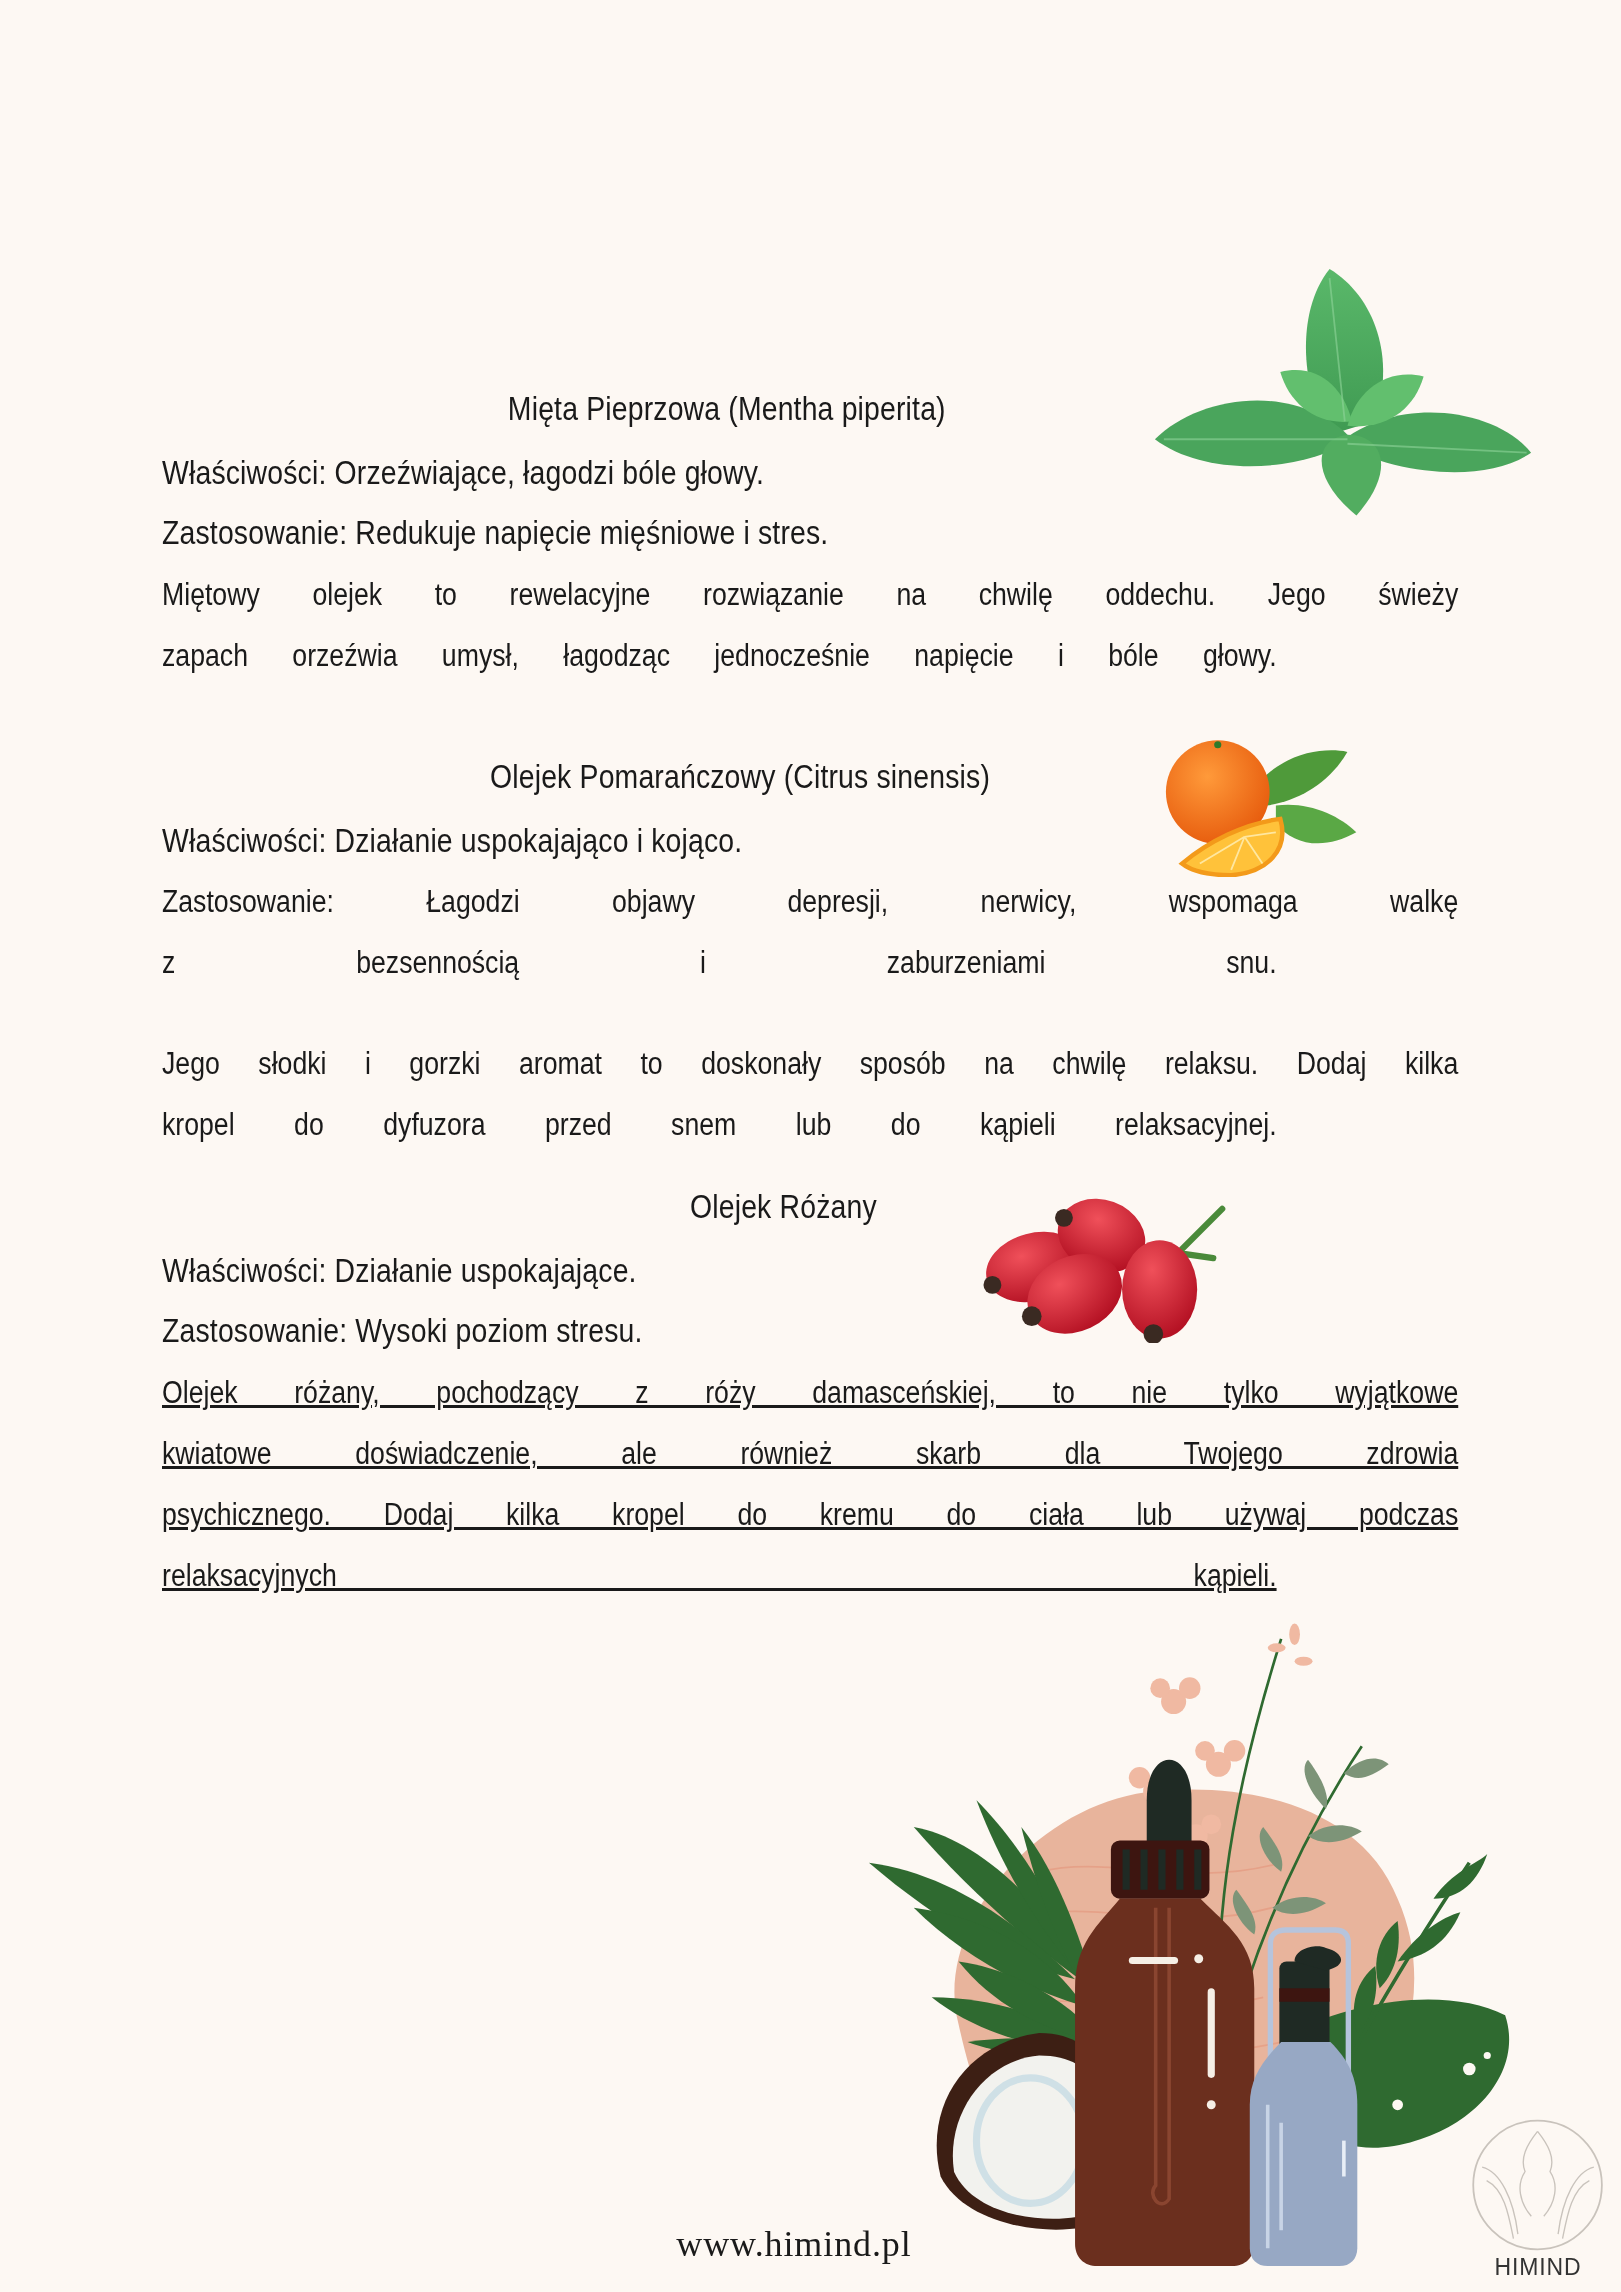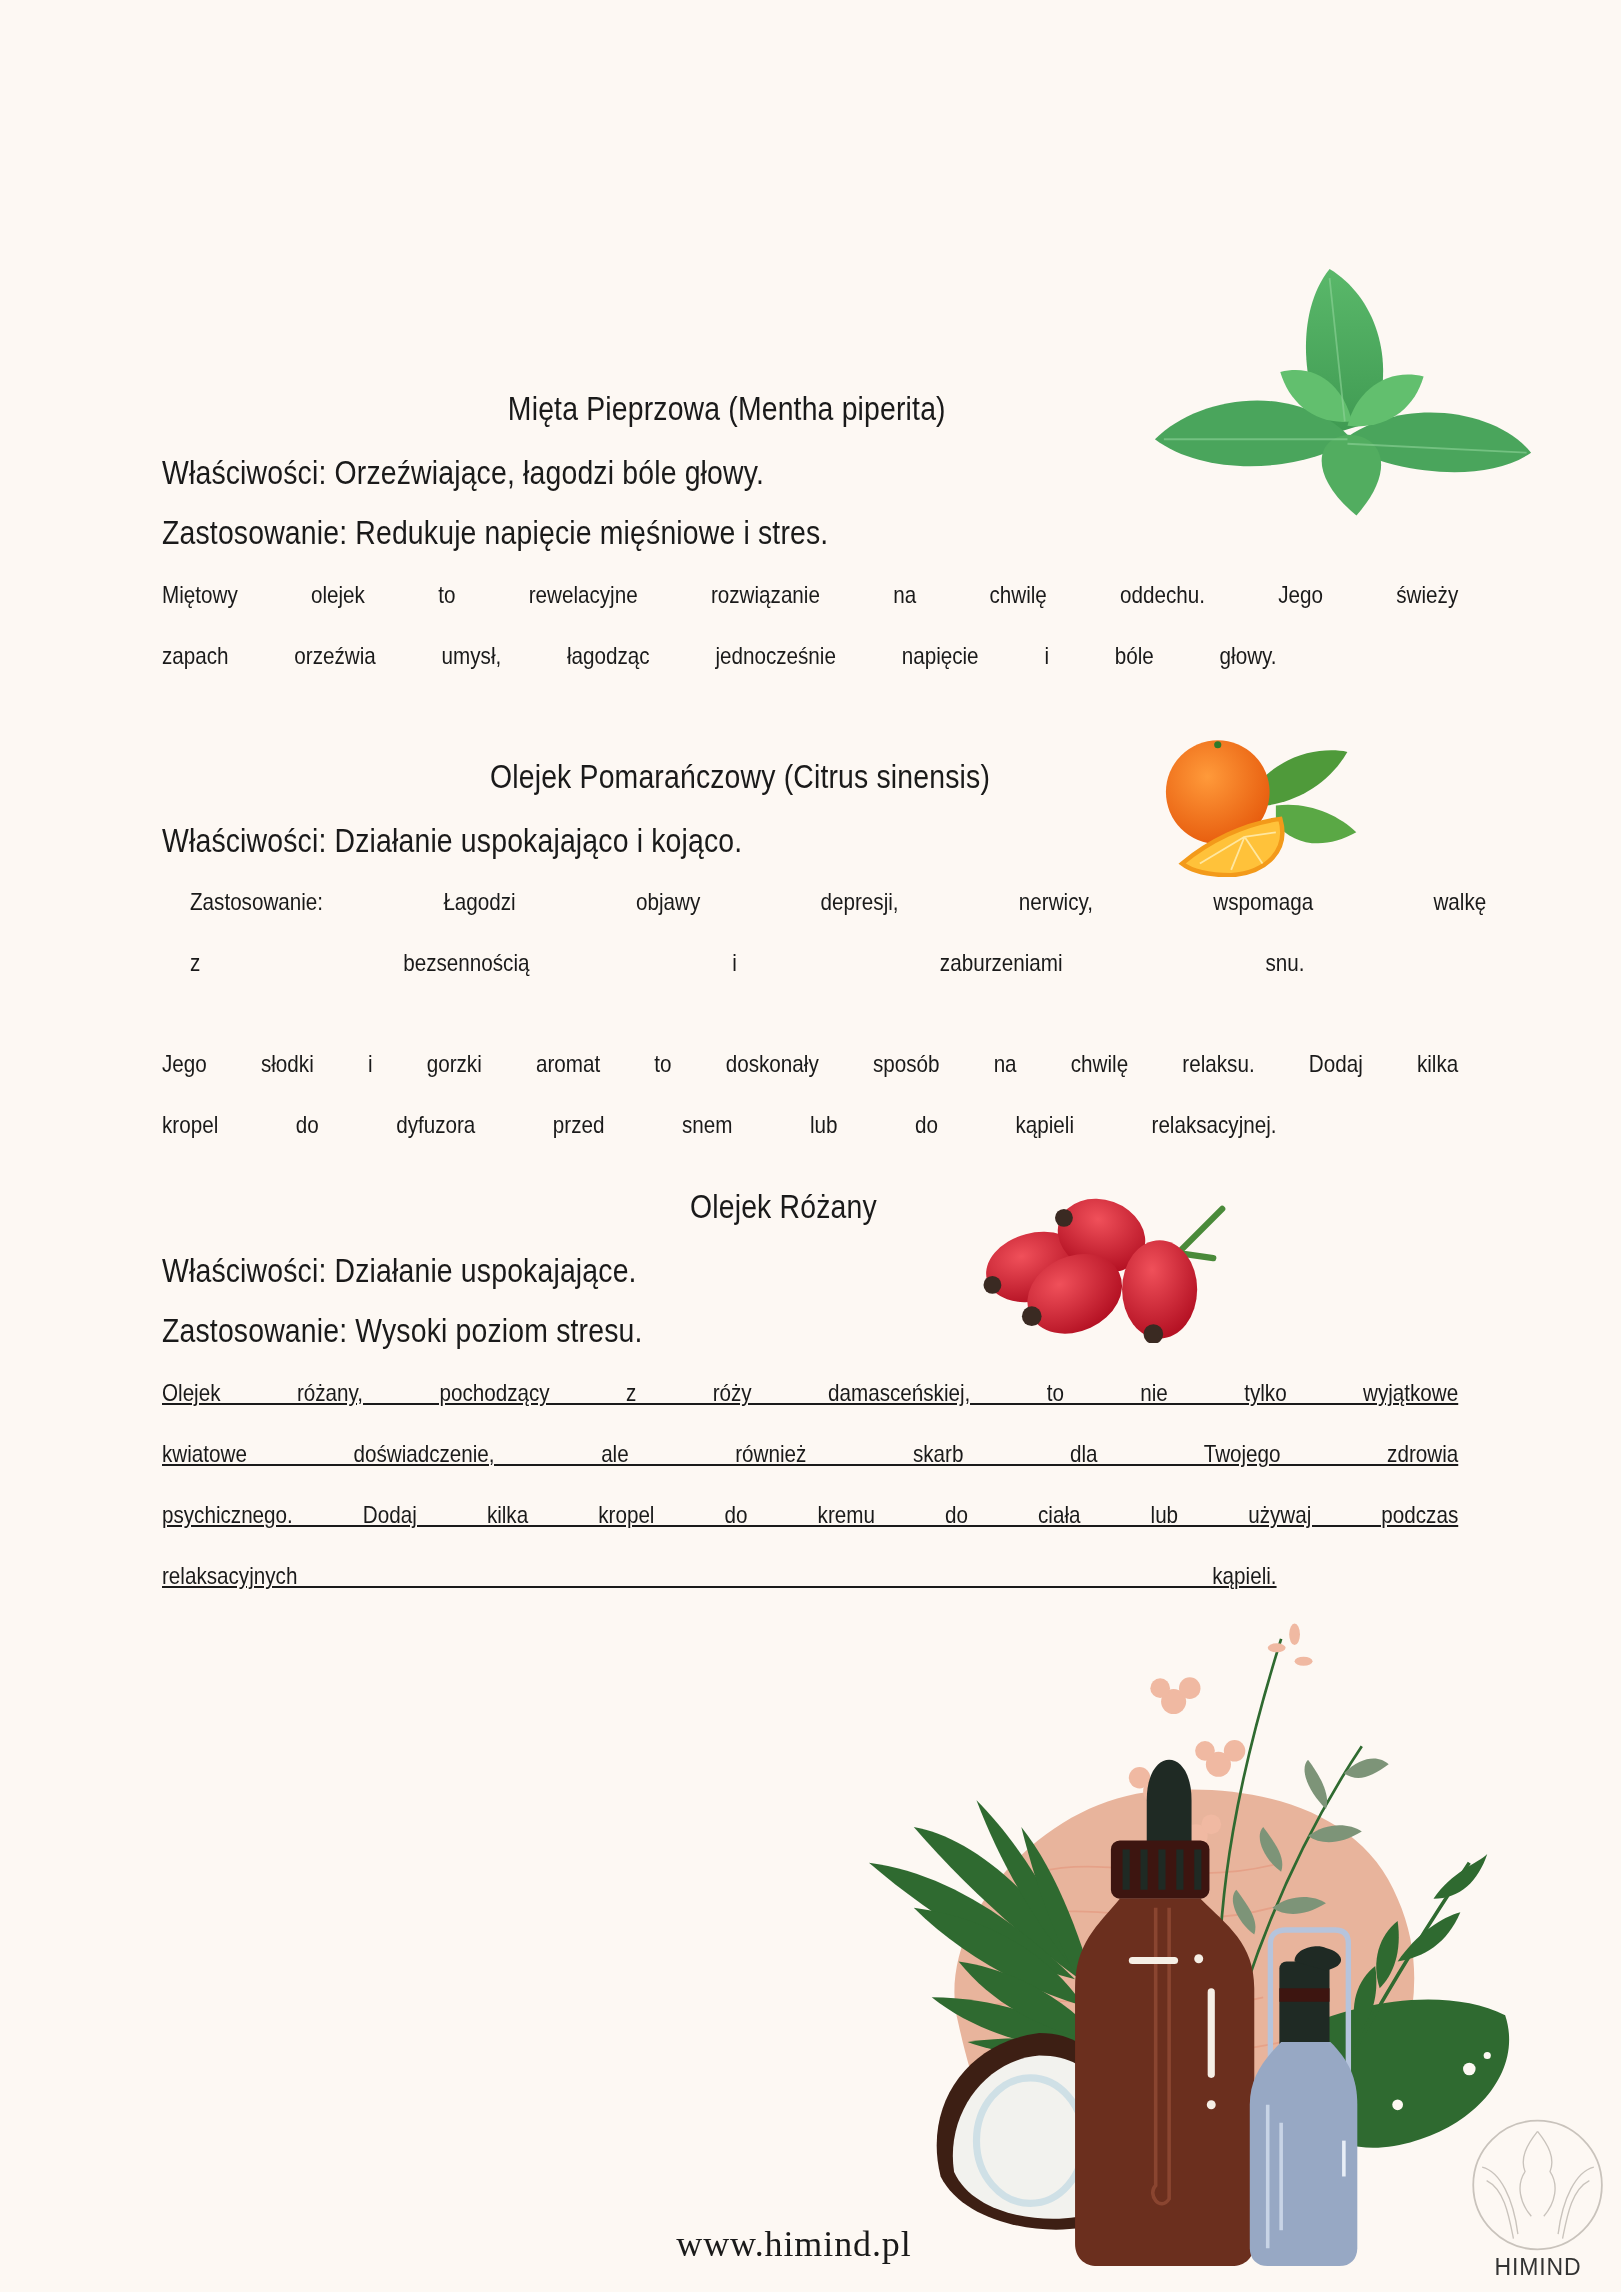--- a/index.html
+++ b/index.html
@@ -14,21 +14,21 @@
     font-size:33px;
     line-height:45px;
     white-space:nowrap;
     transform-origin:left center;
     transform:scaleX(0.86);
     letter-spacing:0.2px;
   }
   .title { transform-origin:center center; text-align:center; }
   .just {
     position:absolute; left:162px; width:1296px;
-    font-size:24px; line-height:61px;
+    font-size:31px; line-height:61px;
     text-align:justify; text-align-last:left;
   }
   .just span.jl {
     display:block; text-align:justify; text-align-last:justify;
     white-space:nowrap;
   }
   .jl.last { text-align-last:left; }
   .illus { position:absolute; }
   .footer-url {
     position:absolute; left:0; width:1588px; top:2223px;
@@ -64,21 +64,21 @@
   <path d="M20 200 C70 150 180 135 240 200 C190 235 80 245 20 200Z" fill="#4aa55c"></path>
   <path d="M440 215 C400 165 290 150 225 205 C290 240 390 250 440 215Z" fill="#4aa55c"></path>
   <path d="M160 125 C200 115 230 140 240 180 C200 185 170 160 160 125Z" fill="#62bf6e"></path>
   <path d="M320 130 C280 120 245 145 235 185 C280 190 310 165 320 130Z" fill="#62bf6e"></path>
   <path d="M235 195 C275 195 290 235 245 285 C195 245 195 200 235 195Z" fill="#52ad60"></path>
   <path d="M215 20 L232 180 M30 200 L235 200 M435 215 L235 205" stroke="#8fd49a" stroke-width="2" fill="none" opacity=".6"></path>
 </svg>
 
 <div class="line" style="left:490px; top:754px;">Olejek Pomarańczowy (Citrus sinensis)</div>
 <div class="line" style="left:162px; top:818px;">Właściwości: Działanie uspokajająco i kojąco.</div>
-<div class="just" style="top:871px;margin-left:28px;">
+<div class="just" style="top:871px;">
   <span class="jl" style="transform:scaleX(0.86); transform-origin:left; width:116.3%;">Zastosowanie: Łagodzi objawy depresji, nerwicy, wspomaga walkę</span>
   <span class="jl last" style="transform:scaleX(0.86); transform-origin:left;">z bezsennością i zaburzeniami snu.</span>
 </div>
 <div class="just" style="top:1033px;">
   <span class="jl" style="transform:scaleX(0.86); transform-origin:left; width:116.3%;">Jego słodki i gorzki aromat to doskonały sposób na chwilę relaksu. Dodaj kilka</span>
   <span class="jl last" style="transform:scaleX(0.86); transform-origin:left;">kropel do dyfuzora przed snem lub do kąpieli relaksacyjnej.</span>
 </div>
 
 <svg class="illus" style="left:1146px; top:734px;" width="215" height="143" viewBox="0 0 240 160">
   <defs>

